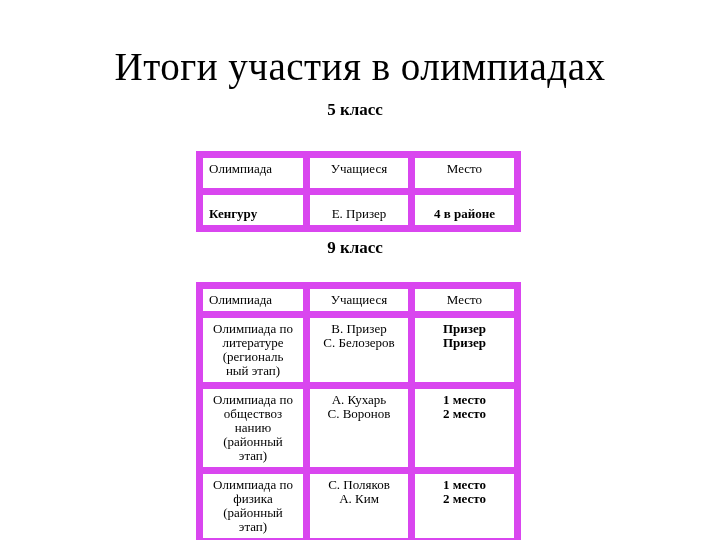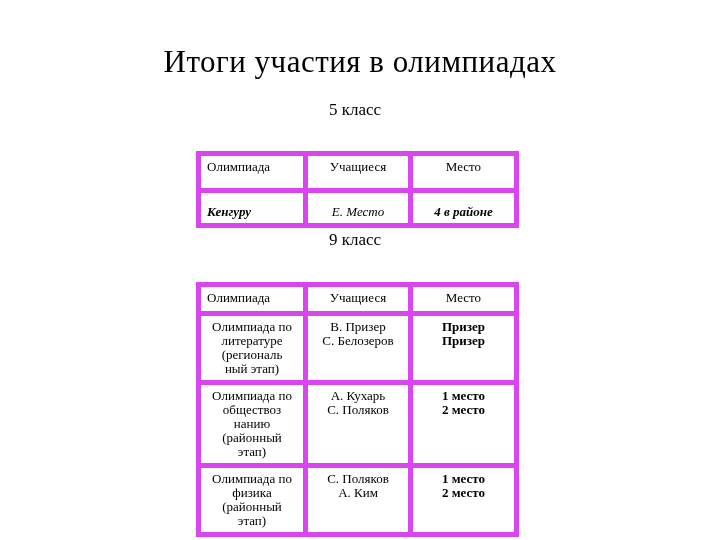--- a/index.html
+++ b/index.html
@@ -13,64 +13,65 @@
     position: relative;
     width: 720px; height: 540px;
     background: #ffffff;
     overflow: hidden;
   }
   .title {
     position: absolute;
     top: 44px; left: 0; width: 720px;
     margin: 0;
     text-align: center;
-    font-size: 31px;
+    font-size: 39px;
     font-weight: normal;
     letter-spacing: 0.5px;
   }
   .subtitle {
     position: absolute;
     left: 196px; width: 318px;
     text-align: center;
     font-size: 17px;
+    font-weight: bold;
   }
   .subtitle-5 { top: 100px; }
-  .subtitle-9 { top: 230px; }
+  .subtitle-9 { top: 238px; }
 
   table {
     position: absolute;
     border-collapse: collapse;
     table-layout: fixed;
     width: 318px;
   }
   .grade5-table { left: 196px; top: 151px; }
   .grade9-table { left: 196px; top: 282px; }
 
   col.c1 { width: 107px; }
   col.c2 { width: 105px; }
   col.c3 { width: 106px; }
 
   th, td {
     box-sizing: border-box;
-    border: 5px solid #d946ef;
+    border: 7px solid #d946ef;
     font-size: 13px;
     line-height: 14px;
     font-weight: normal;
     vertical-align: top;
     padding: 4px 6px;
     text-align: center;
     overflow: hidden;
     margin-left: 16px;
   }
   .align-left { text-align: left; }
   .bold { font-weight: bold; }
   .pre { white-space: pre-line; }
 
   .grade5-table th { height: 37px; }
-  .grade5-table tr.data-row td { height: 20px; padding-top: 12px; font-style: italic; }
+  .grade5-table tr.data-row td { height: 20px; padding-top: 12px; }
   .grade9-table th { height: 29px; }
   .grade9-table tr.row-0 td { height: 62px; }
   .grade9-table tr.row-1 td { height: 81px; }
   .grade9-table tr.row-2 td { height: 65px; }
 </style>
 </head>
 <body>
 
 <div class="slide">
 
@@ -87,21 +88,21 @@
     <thead>
       <tr>
         <th class="align-left">Олимпиада</th>
         <th>Учащиеся</th>
         <th>Место</th>
       </tr>
     </thead>
     <tbody>
       <tr class="data-row">
         <td class="align-left bold">Кенгуру</td>
-        <td>Е. Место</td>
+        <td>Е. Призер</td>
         <td class="bold">4 в районе</td>
       </tr>
     </tbody>
   </table>
 
   <div class="subtitle subtitle-9">9 класс</div>
 
   <table class="grade9-table">
     <colgroup>
         <col class="c1">
@@ -126,21 +127,21 @@
         <td class="pre bold">Призер
 Призер</td>
       </tr>
       <tr class="row-1">
         <td class="pre">Олимпиада по
 обществоз
 нанию
 (районный
 этап)</td>
         <td class="pre">А. Кухарь
-С. Поляков</td>
+С. Воронов</td>
         <td class="pre bold">1 место
 2 место</td>
       </tr>
       <tr class="row-2">
         <td class="pre">Олимпиада по
 физика
 (районный
 этап)</td>
         <td class="pre">С. Поляков
 А. Ким</td>

